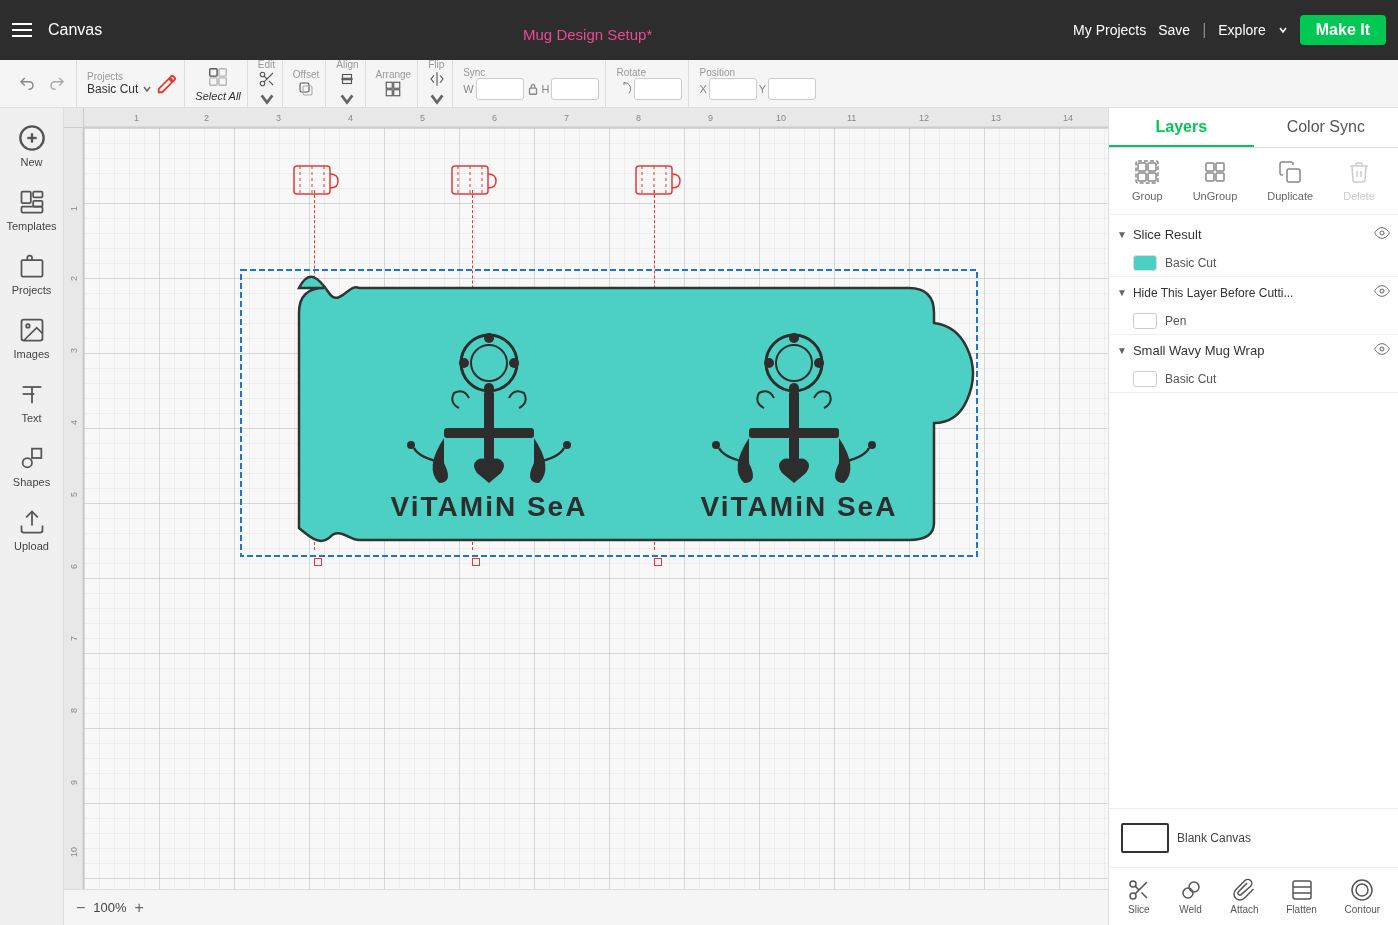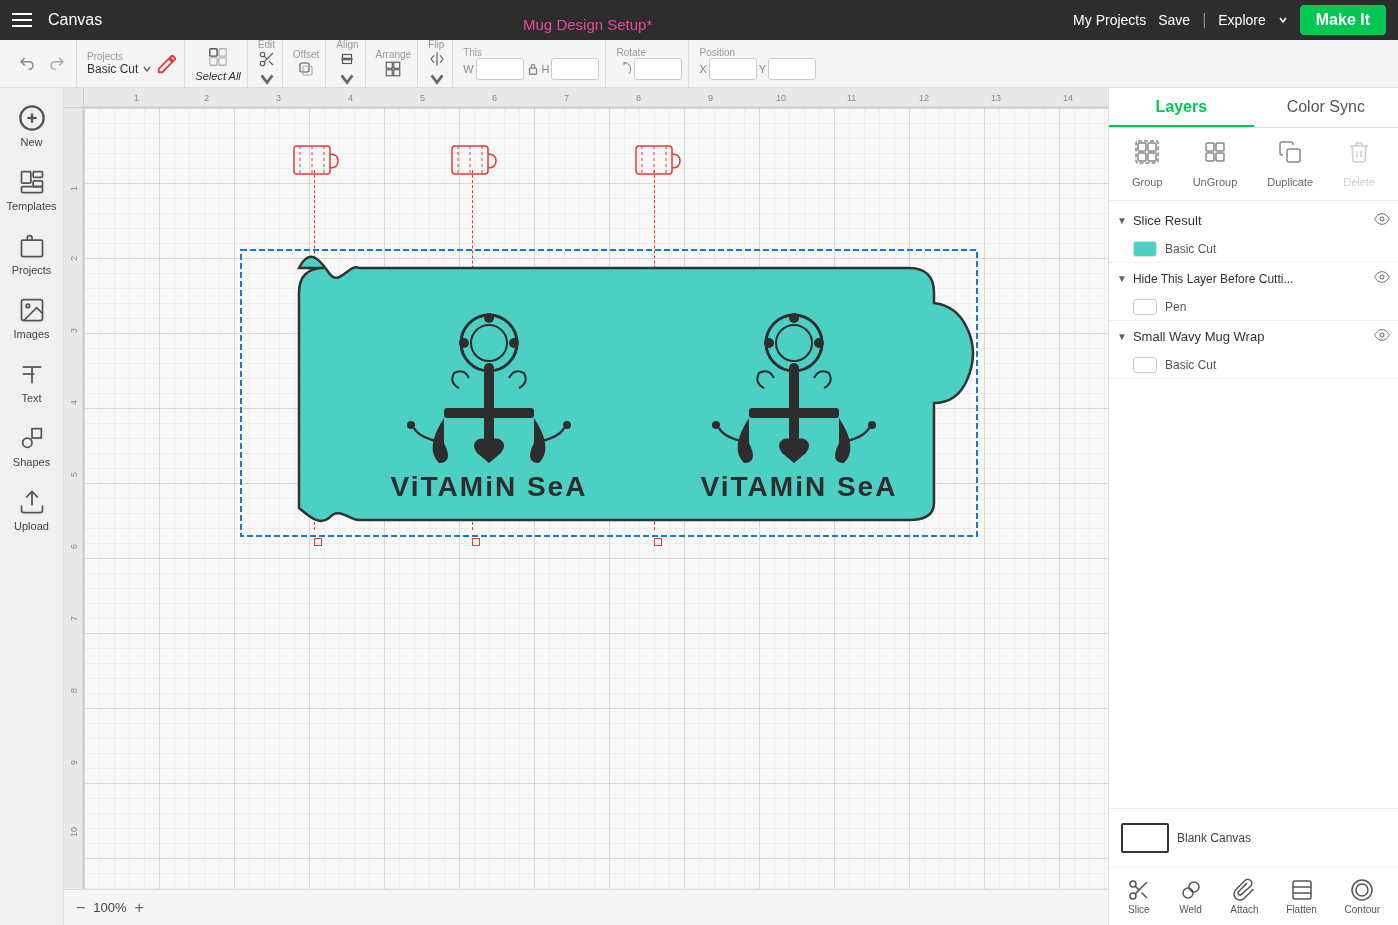--- a/index.html
+++ b/index.html
@@ -1,21 +1,21 @@
 <!DOCTYPE html>
 <html><head>
   <meta charset="utf-8">
   <style>
     * { box-sizing: border-box; margin: 0; padding: 0; }
     body { font-family: -apple-system, BlinkMacSystemFont, 'Segoe UI', sans-serif; background: #e8e8e8; overflow: hidden; width: 1398px; height: 925px; display: flex; flex-direction: column; }
 
     
     .topbar {
       background: #2d2d2d;
-      height: 40px;
+      height: 60px;
       display: flex;
       align-items: center;
       padding: 10px 12px;
       flex-shrink: 0;
       color: white;
       gap: 16px;
     }
     .topbar-hamburger { display: flex; flex-direction: column; gap: 4px; cursor: pointer; }
     .topbar-hamburger span { display: block; width: 20px; height: 2px; background: white; }
     .topbar-brand { font-size: 16px; color: white; font-weight: 400; }
@@ -174,21 +174,21 @@
     .right-panel-actions {
       display: flex;
       justify-content: space-around;
       padding: 8px;
       border-bottom: 1px solid #eee;
     }
     .action-btn {
       display: flex;
       flex-direction: column;
       align-items: center;
-      gap: 12px;
+      gap: 6px;
       font-size: 11px;
       color: #666;
       cursor: pointer;
       padding: 4px 8px;
     }
     .action-btn svg { width: 24px; height: 24px; }
     .action-btn.disabled { color: #ccc; }
 
     
     .layers-content { flex: 1; overflow-y: auto; padding: 4px 0; }
@@ -403,21 +403,21 @@
           </svg>
         <svg viewBox="0 0 10 10" width="10" height="10">
             <polyline points="2,3 5,7 8,3" fill="none" stroke="#666" stroke-width="1.5"></polyline>
           </svg>
       </button>
     </div>
   </div>
 
   <div class="toolbar-group">
     <div class="toolbar-label-group">
-      <span class="label-top">This</span>
+      <span class="label-top">Sync</span>
       <div class="toolbar-wh-input">
         <span>W</span>
         <input type="text" value="" style="">
         <svg viewBox="0 0 16 16" width="14" height="14" fill="none" stroke="#888" stroke-width="1.5">
             <rect x="4" y="7" width="8" height="7" rx="1"></rect>
             <path d="M6 7V5a2 2 0 0 1 4 0v2"></path>
           </svg>
         <span>H</span>
         <input type="text" value="" style="">
       </div>

